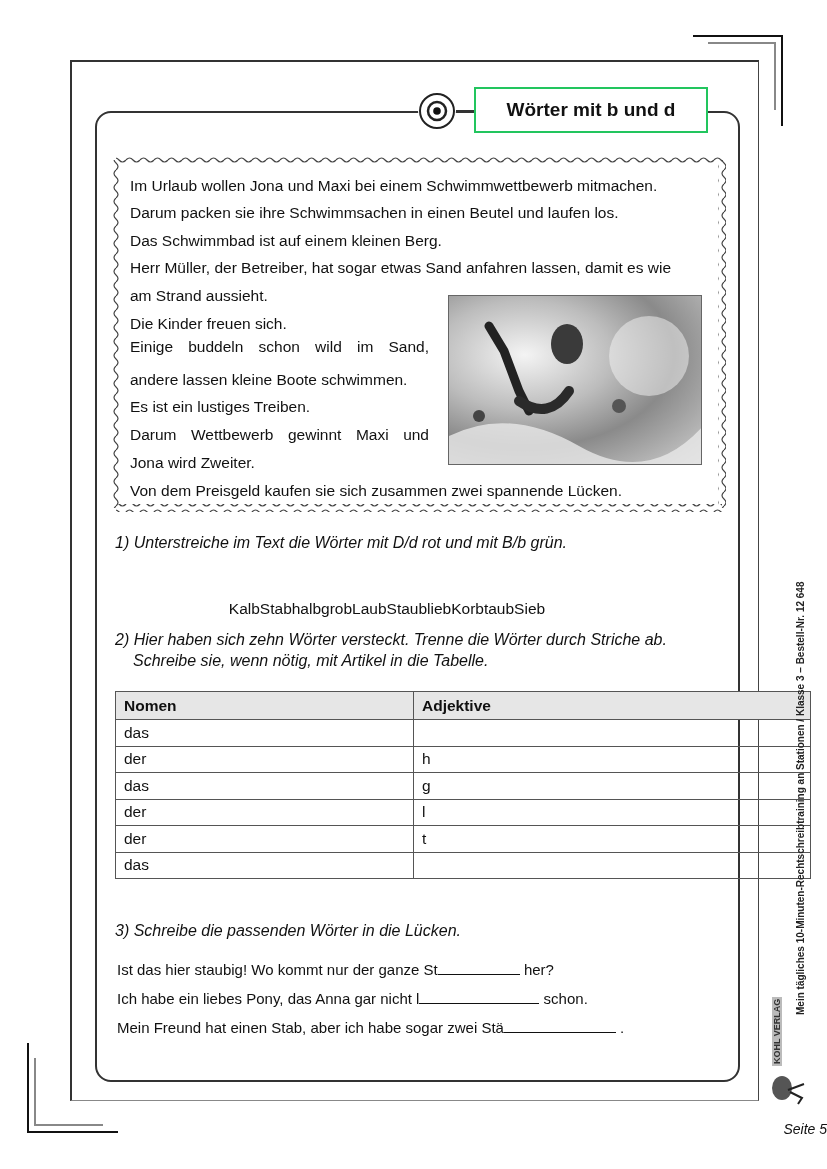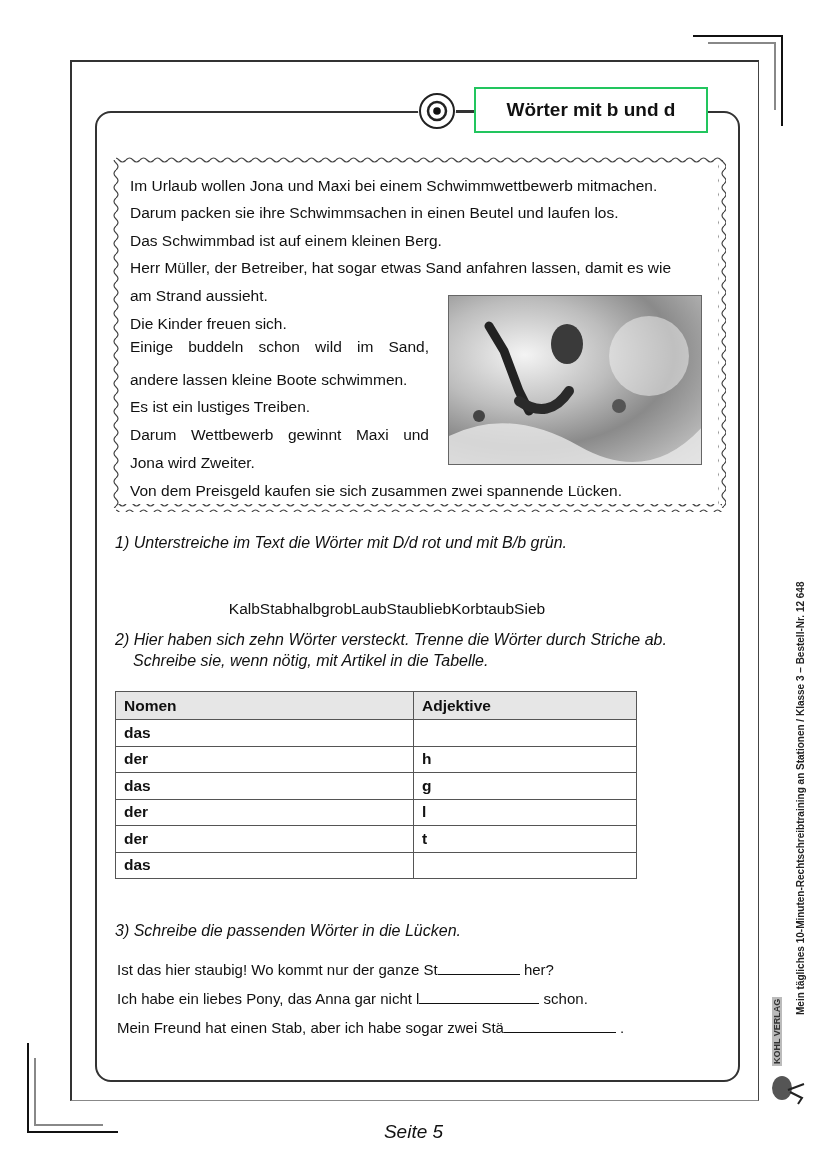--- a/index.html
+++ b/index.html
@@ -18,30 +18,30 @@
     border:2px solid #22c55e; background:#fff; box-sizing:border-box;
     display:flex; align-items:center; justify-content:center;
     font-weight:bold; font-size:19px; }
   .story-line { position:absolute; left:130px; font-size:15.5px; white-space:nowrap; line-height:18px; }
   .just { text-align:justify; text-align-last:justify; white-space:normal; width:299px; }
   .photo { position:absolute; left:448px; top:295px; width:254px; height:170px;
     border:1.5px solid #666; box-sizing:border-box; overflow:hidden;
     background: radial-gradient(ellipse at 30% 35%, #f4f4f4 0%, #bdbdbd 35%, #8a8a8a 60%, #cfcfcf 100%); }
   .task { position:absolute; left:115px; font-style:italic; font-size:16px; white-space:nowrap; }
   .puzzle { position:absolute; left:0; width:774px; top:584px; text-align:center; font-size:15.5px;margin-top:16px; }
-  table.words { position:absolute; left:115px; top:691px; width:522px; border-collapse:collapse;
+  table.words { position:absolute; left:115px; top:691px; width:696px; border-collapse:collapse;
     font-size:15.5px;padding-left:8px; }
   table.words th, table.words td { border:1.3px solid #555; text-align:left; padding:0 8px;
-    height:26.5px; box-sizing:border-box; font-weight:bold; }
+    height:26.5px; box-sizing:border-box; font-weight:normal; }
   table.words th { background:#e6e6e6; font-weight:bold; height:28px; }
   table.words td:first-child, table.words th:first-child { width:298px; }
   .sentence { position:absolute; left:117px; font-size:15px; white-space:nowrap; }
   .blank { display:inline-block; border-bottom:1.3px solid #111; height:14px; vertical-align:baseline; }
-  .footer { position:absolute; top:1121px; left:0; width:827px; text-align:center;
-    font-style:italic; font-size:19px; }
+  .footer { position:absolute; top:1121px; left:0; width:827px; text-align:right;
+    font-style:italic; font-size:14px; }
   .sidebar-text { position:absolute; left:795px; top:1015px; transform-origin:0 0;
     transform:rotate(-90deg); font-size:10px; font-weight:bold; white-space:nowrap; color:#222; }
   .logo-text { position:absolute; left:772px; top:1066px; transform-origin:0 0; transform:rotate(-90deg);
     font-size:9px; font-weight:bold; white-space:nowrap; color:#333; }
 </style>
 </head>
 <body>
 
 <svg class="mark" style="left:690px;top:33px" width="96" height="96">
   <polyline points="3,3 92,3 92,93" fill="none" stroke="#111" stroke-width="2"></polyline>

